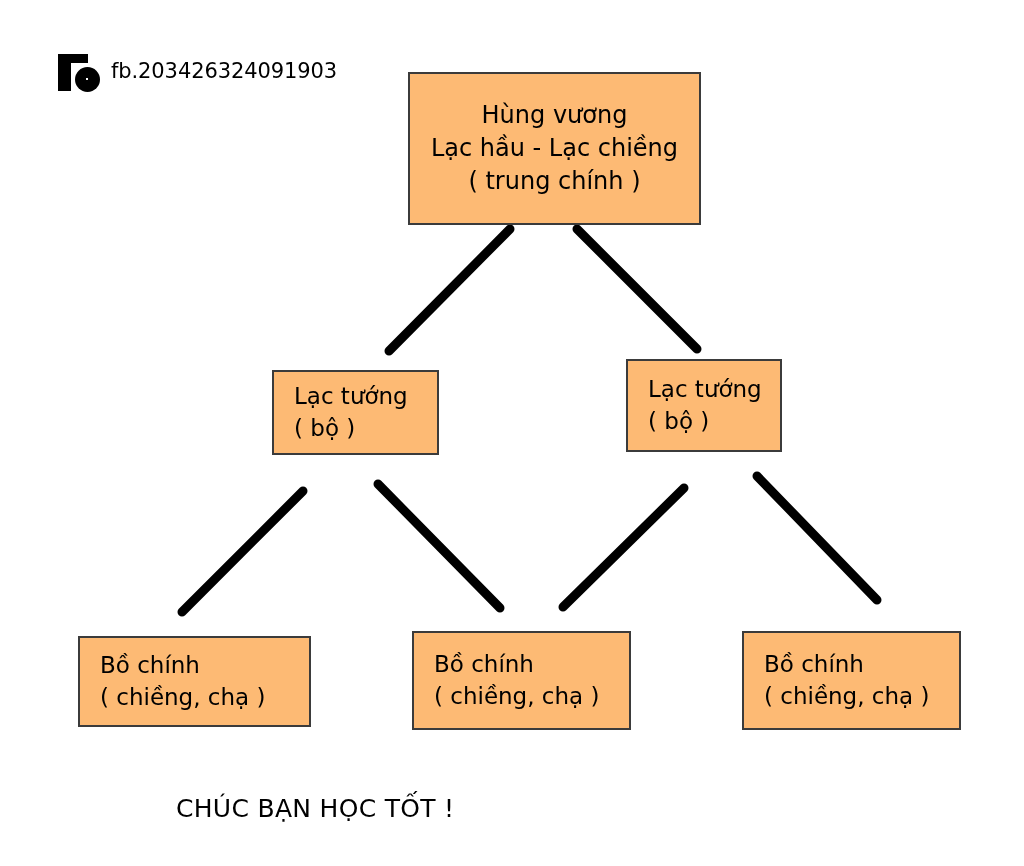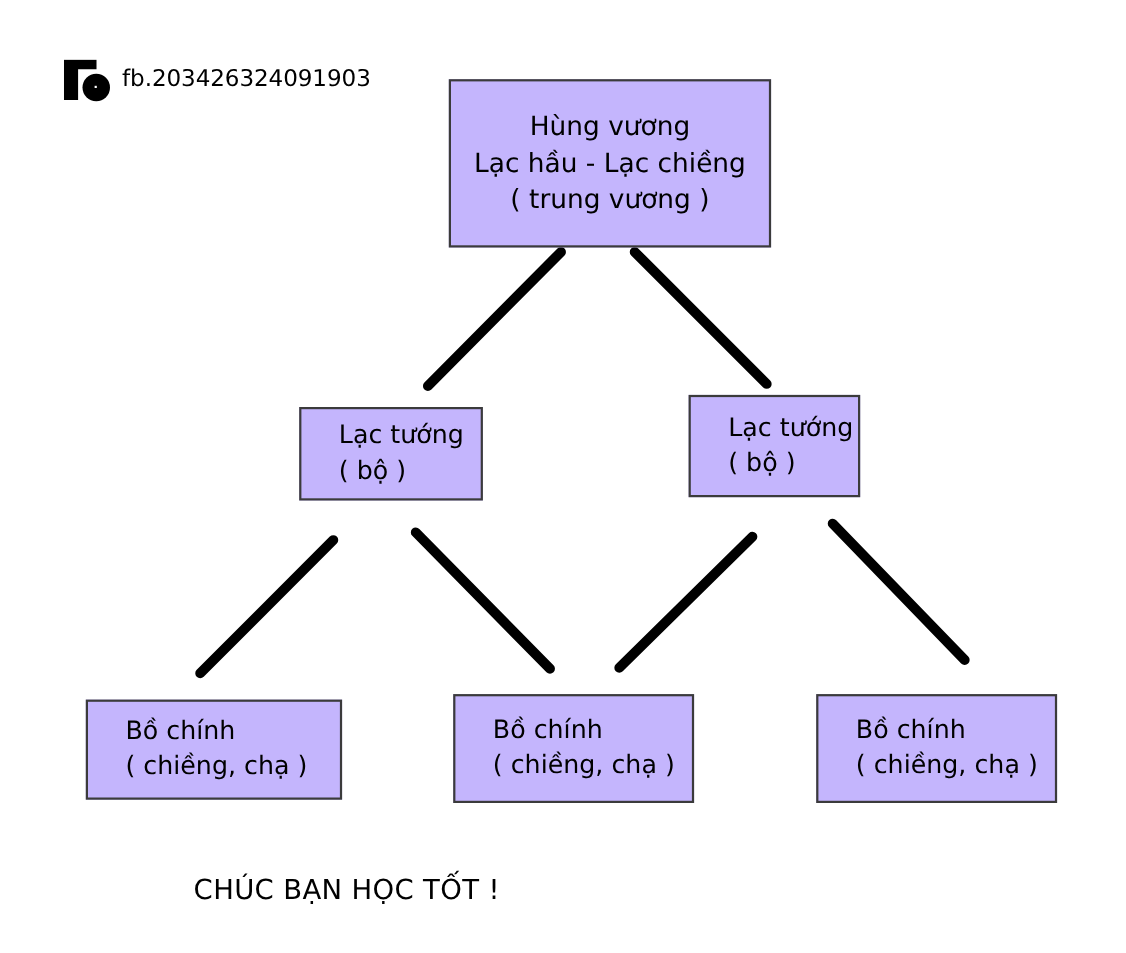--- a/index.html
+++ b/index.html
@@ -75,35 +75,35 @@
     line-height: 1;
     letter-spacing: -0.1px;
     color: #000000;
   }
 
   
   .node {
     position: absolute;
     box-sizing: border-box;
     border: 2px solid #3b3b3b;
-    background: #c4b5fd;
+    background: #fdba74;
     display: flex;
     flex-direction: column;
     justify-content: center;
   }
   .node .line {
     font-size: 23px;
     line-height: 1.36;
     white-space: nowrap;
     color: #000000;
   }
   .node.center { align-items: center; text-align: center; }
   .node.center .line { padding: 0 6px; }
   .node.leftal  { align-items: flex-start; text-align: left; }
-  .node.leftal .line { padding-left: 34px; }
+  .node.leftal .line { padding-left: 20px; }
 
   
   #node-root        { left: 408px; top: 61px;  width: 293px; height: 153px; }
   #node-bo-left     { left: 272px; top: 359px; width: 167px; height: 85px;  }
   #node-bo-right    { left: 626px; top: 348px; width: 156px; height: 93px;  }
   #node-chieng-1    { left: 78px;  top: 625px; width: 233px; height: 91px;  }
   #node-chieng-2    { left: 412px; top: 620px; width: 219px; height: 99px;  }
   #node-chieng-3    { left: 742px; top: 620px; width: 219px; height: 99px;  }
 
   #node-root .line        { font-size: 24px; line-height: 1.38; }
@@ -154,21 +154,21 @@
         <line x1="303" y1="480" x2="182" y2="601"></line>
         <line x1="378" y1="473" x2="500" y2="597"></line>
         <line x1="684" y1="477" x2="563" y2="596"></line>
         <line x1="757" y1="465" x2="877" y2="589"></line>
       </g>
   </svg>
 
   <div class="node center" id="node-root">
     <div class="line">Hùng vương</div>
     <div class="line">Lạc hầu - Lạc chiềng</div>
-    <div class="line">( trung vương )</div>
+    <div class="line">( trung chính )</div>
   </div>
 
   <div class="node leftal" id="node-bo-left">
     <div class="line">Lạc tướng</div>
     <div class="line">( bộ )</div>
   </div>
 
   <div class="node leftal" id="node-bo-right">
     <div class="line">Lạc tướng</div>
     <div class="line">( bộ )</div>

